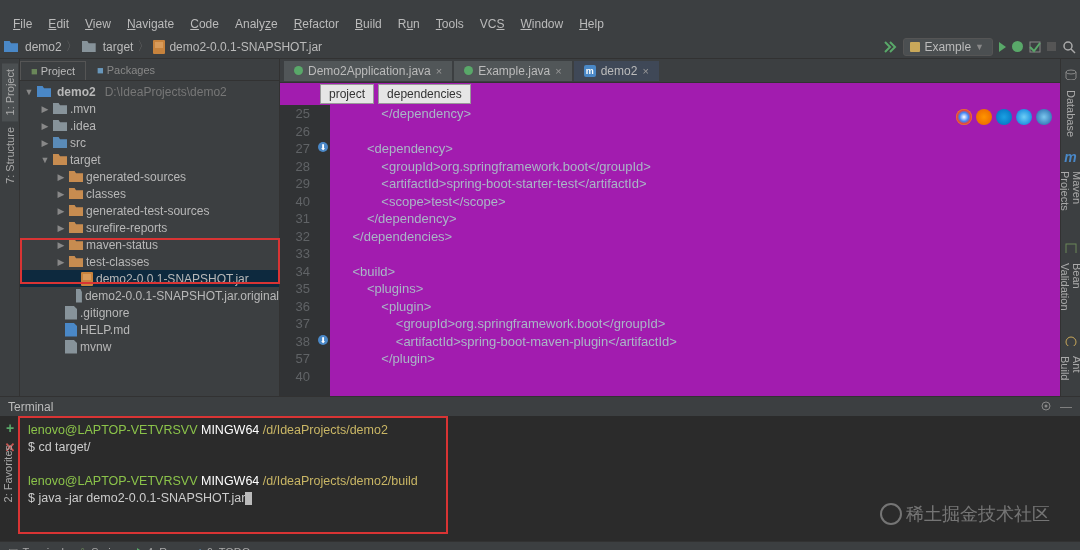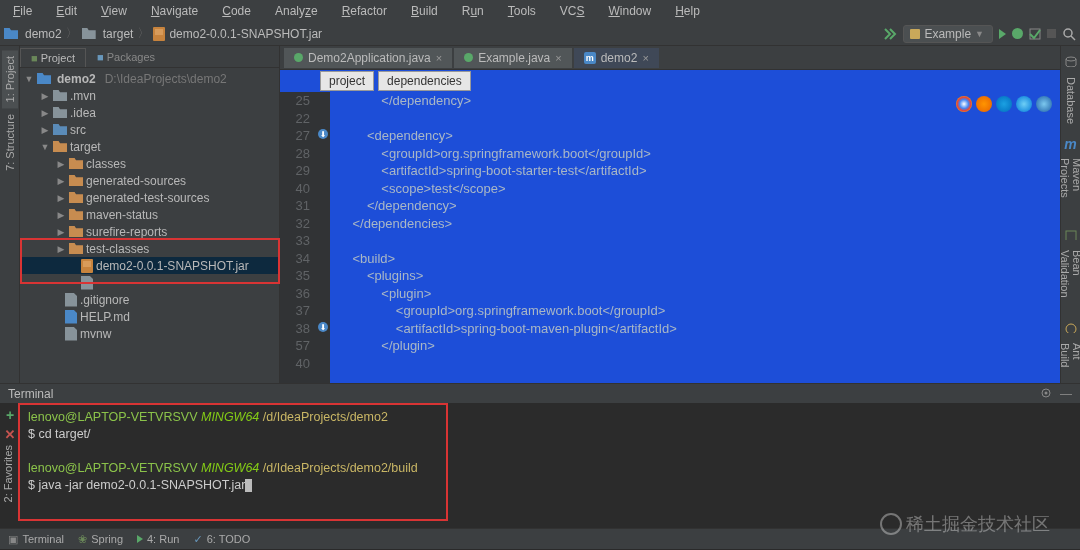--- a/index.html
+++ b/index.html
@@ -1,17 +1,17 @@
 <!DOCTYPE html>
 <html><head>
 <meta charset="utf-8">
 <style>
 * { margin:0; padding:0; box-sizing:border-box; font-family:"Segoe UI",Arial,sans-serif; }
 body { background:#3c3f41; color:#bbb; width:1080px; height:550px; overflow:hidden; position:relative; font-size:12px; }
-.menubar { height:22px; display:flex; align-items:center; padding:0 6px; gap:10px; }
+.menubar { height:22px; display:flex; align-items:center; padding:0 6px; gap:2px;margin-top:13px; }
 .menubar span { padding:2px 7px; cursor:default; color:#bbb; }
 .menubar span u { text-decoration:underline; }
 .navbar { height:24px; background:#3c3f41; border-bottom:1px solid #323232; display:flex; align-items:center; padding:0 4px; justify-content:space-between; }
 .crumbs { display:flex; align-items:center; gap:4px; }
 .crumbs .sep { color:#666; }
 .folder-icon { width:14px; height:11px; background:#87939a; display:inline-block; clip-path:polygon(0 0,40% 0,50% 20%,100% 20%,100% 100%,0 100%); margin-right:3px; }
 .folder-icon.blue { background:#4a88c7; }
 .right-tools { display:flex; align-items:center; gap:6px; }
 .run-combo { background:#4b4f51; border:1px solid #555; padding:1px 8px 1px 6px; display:flex; align-items:center; gap:4px; border-radius:3px;}
 .tri-play { width:0; height:0; border-left:7px solid #59a869; border-top:5px solid transparent; border-bottom:5px solid transparent; }
@@ -36,21 +36,21 @@
 .arrow.right::before { content:"▶"; }
 .arrow.none { visibility:hidden; }
 .tree-row .label { color:#b8b8b8; }
 .tree-row .path { color:#777; margin-left:6px; }
 .fold-orange { width:14px; height:11px; background:#c78c50; clip-path:polygon(0 0,40% 0,50% 20%,100% 20%,100% 100%,0 100%);}
 .fold-grey { width:14px; height:11px; background:#87939a; clip-path:polygon(0 0,40% 0,50% 20%,100% 20%,100% 100%,0 100%);}
 .fold-blue { width:14px; height:11px; background:#5a8bb8; clip-path:polygon(0 0,40% 0,50% 20%,100% 20%,100% 100%,0 100%);}
 .file-ico { width:12px; height:14px; background:#87939a; clip-path:polygon(0 0,70% 0,100% 25%,100% 100%,0 100%);}
 .jar-ico { width:12px; height:14px; background:#c7833d; border-radius:1px; position:relative;}
 .jar-ico::after{content:"";position:absolute;inset:2px 2px 6px 2px;background:#d89b5a;}
-.editor { flex:1; display:flex; flex-direction:column; background:#1d4ed8; position:relative;}
+.editor { flex:1; display:flex; flex-direction:column; background:#a21caf; position:relative;}
 .edtabs { height:24px; background:#3c3f41; display:flex; align-items:center; border-bottom:1px solid #323232; padding-left:4px; gap:2px;}
 .edtab { padding:3px 10px; display:flex; align-items:center; gap:5px; background:#515658; color:#bbb; font-size:12px;}
 .edtab.active { background:#4b6eaf33; }
 .edtab .close { color:#999; font-size:11px;}
 .circ { width:9px;height:9px;border-radius:50%;background:#59a869;display:inline-block;}
 .m-ico{width:12px;height:12px;background:#4a88c7;color:#fff;font-size:9px;display:flex;align-items:center;justify-content:center;font-weight:bold;border-radius:2px;}
 .crumbs2 { height:22px; display:flex; align-items:center; padding-left:40px; gap:4px;}
 .crumb-box { background:#e6e6e6; color:#333; padding:2px 8px; font-size:12px; border:1px solid #999;}
 .code { flex:1; display:flex; font-family:"Consolas",monospace; font-size:13px; position:relative; overflow:hidden;}
 .gutter { width:36px; background:#313335; color:#606366; text-align:right; padding:0 6px 0 0; line-height:17.5px;}
@@ -61,27 +61,27 @@
 .codelines div{height:17.5px;}
 .browsers { position:absolute; top:4px; right:8px; display:flex; gap:4px;}
 .bcirc{width:16px;height:16px;border-radius:50%;}
 .redbox1 { position:absolute; border:2px solid #d93434; left:20px; top:238px; width:260px; height:46px; pointer-events:none;}
 .terminal-hdr { height:20px; background:#3c3f41; border-top:1px solid #323232; display:flex; align-items:center; padding:0 8px; justify-content:space-between;}
 .terminal { height:125px; background:#2b2b2b; display:flex; position:relative;}
 .term-left { width:20px; display:flex; flex-direction:column; align-items:center; padding-top:4px; gap:4px;}
 .plus{color:#59a869;font-weight:bold;font-size:14px;}
 .xred{color:#c75450;font-weight:bold;font-size:13px;}
 .term-body { flex:1; font-family:"Consolas",monospace; font-size:12.5px; padding:6px 8px; line-height:17px;}
-.tgreen{color:#8bc34a;margin-top:12px;} .tpurple{color:#84cc16;font-style:italic;} .tyellow{color:#c9b665;} .twhite{color:#ccc;}
+.tgreen{color:#8bc34a;margin-top:12px;} .tpurple{color:#ffffff;} .tyellow{color:#c9b665;} .twhite{color:#ccc;}
 .cursor{display:inline-block;width:7px;height:13px;background:#bbb;vertical-align:middle;}
 .redbox2 { position:absolute; border:2px solid #d93434; left:18px; top:0px; width:430px; height:118px; pointer-events:none;}
 .tools-row { height:21px; background:#3c3f41; border-top:1px solid #323232; display:flex; align-items:center; padding:0 8px; gap:14px;}
 .tool-btn { display:flex; align-items:center; gap:4px; color:#aaa; font-size:11px;}
 .status { height:21px; background:#3c3f41; border-top:1px solid #2a2a2a; display:flex; align-items:center; justify-content:space-between; padding:0 8px; font-size:11px; color:#999;}
-.watermark { position:absolute; right:30px; bottom:14px; font-size:18px; color:rgba(255,255,255,0.35); font-weight:500; display:flex; align-items:center; gap:4px;}
+.watermark { position:absolute; right:30px; bottom:24px; font-size:18px; color:rgba(255,255,255,0.35); font-weight:500; display:flex; align-items:center; gap:4px;}
 .watermark::before{content:"";width:18px;height:18px;border:2px solid rgba(255,255,255,0.35);border-radius:50%;}
 .leftstrip-bottom { position:absolute; left:0; bottom:42px; width:20px;}
 .vtab2 { writing-mode:vertical-rl; transform:rotate(180deg); font-size:11px; color:#aaa; padding:6px 2px;}
 svg{display:block;}
 </style>
 </head>
 <body>
 
 <div class="menubar">
   <span><u>F</u>ile</span>
@@ -173,55 +173,56 @@
           <span class="label">src</span>
         </div>
       <div class="tree-row" style="padding-left:20px">
           <span class="arrow down"></span>
           <span class="fold-orange"></span>
           <span class="label">target</span>
         </div>
       <div class="tree-row" style="padding-left:36px">
           <span class="arrow right"></span>
           <span class="fold-orange"></span>
+          <span class="label">generated-sources</span>
+        </div>
+      <div class="tree-row" style="padding-left:36px">
+          <span class="arrow right"></span>
+          <span class="fold-orange"></span>
           <span class="label">classes</span>
         </div>
       <div class="tree-row" style="padding-left:36px">
           <span class="arrow right"></span>
           <span class="fold-orange"></span>
-          <span class="label">generated-sources</span>
-        </div>
-      <div class="tree-row" style="padding-left:36px">
-          <span class="arrow right"></span>
-          <span class="fold-orange"></span>
           <span class="label">generated-test-sources</span>
         </div>
       <div class="tree-row" style="padding-left:36px">
           <span class="arrow right"></span>
           <span class="fold-orange"></span>
+          <span class="label">surefire-reports</span>
+        </div>
+      <div class="tree-row" style="padding-left:36px">
+          <span class="arrow right"></span>
+          <span class="fold-orange"></span>
           <span class="label">maven-status</span>
-        </div>
-      <div class="tree-row" style="padding-left:36px">
-          <span class="arrow right"></span>
-          <span class="fold-orange"></span>
-          <span class="label">surefire-reports</span>
         </div>
       <div class="tree-row" style="padding-left:36px">
           <span class="arrow right"></span>
           <span class="fold-orange"></span>
           <span class="label">test-classes</span>
         </div>
       <div class="tree-row selected" style="padding-left:48px">
           <span class="arrow none"></span>
           <span class="jar-ico"></span>
           <span class="label">demo2-0.0.1-SNAPSHOT.jar</span>
         </div>
       <div class="tree-row" style="padding-left:48px">
           <span class="arrow none"></span>
           <span class="file-ico"></span>
+          <span class="label">demo2-0.0.1-SNAPSHOT.jar.original</span>
         </div>
       <div class="tree-row" style="padding-left:32px">
           <span class="arrow none"></span>
           <span class="file-ico"></span>
           <span class="label">.gitignore</span>
         </div>
       <div class="tree-row" style="padding-left:32px">
           <span class="arrow none"></span>
           <span class="file-ico" style="background:#4a88c7"></span>
           <span class="label">HELP.md</span>
@@ -252,21 +253,21 @@
           <span class="close">×</span>
         </div>
     </div>
     <div class="crumbs2">
       <span class="crumb-box">project</span>
       <span class="crumb-box">dependencies</span>
     </div>
     <div class="code">
       <div class="gutter" id="gutter">
           <div>25</div>
-          <div>22</div>
+          <div>26</div>
           <div>27</div>
           <div>28</div>
           <div>29</div>
           <div>40</div>
           <div>31</div>
           <div>32</div>
           <div>33</div>
           <div>34</div>
           <div>35</div>
           <div>36</div>

